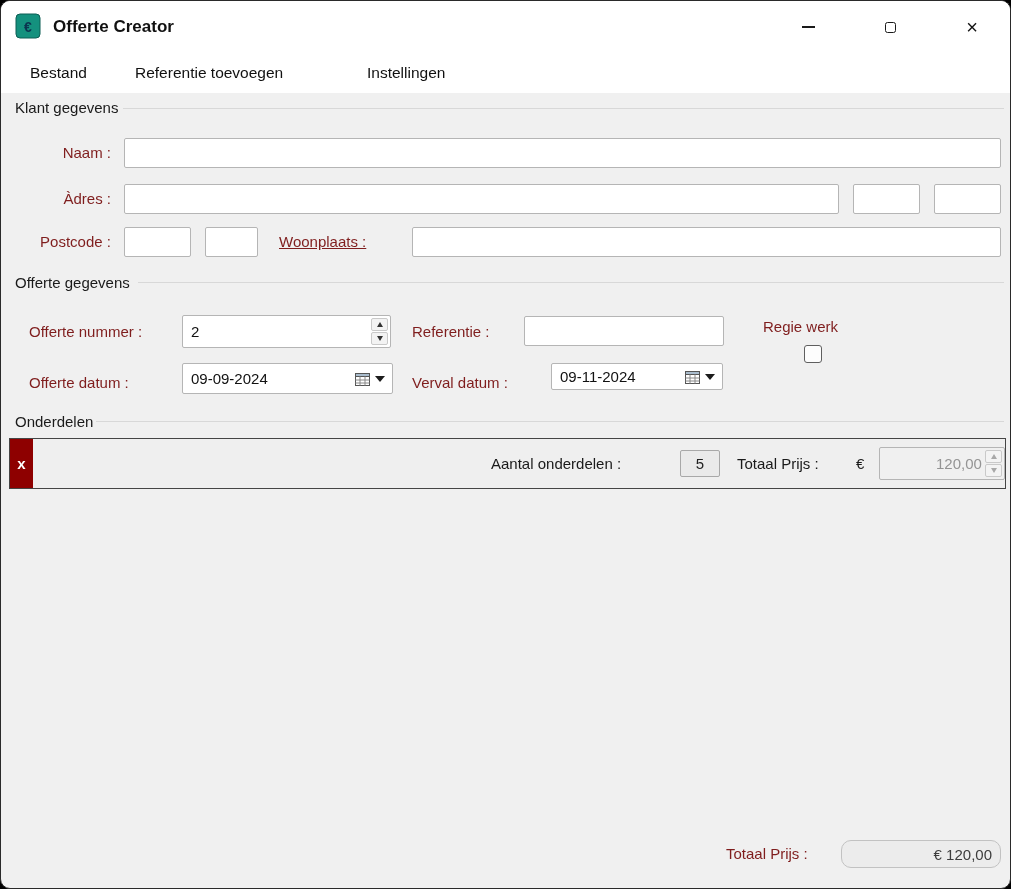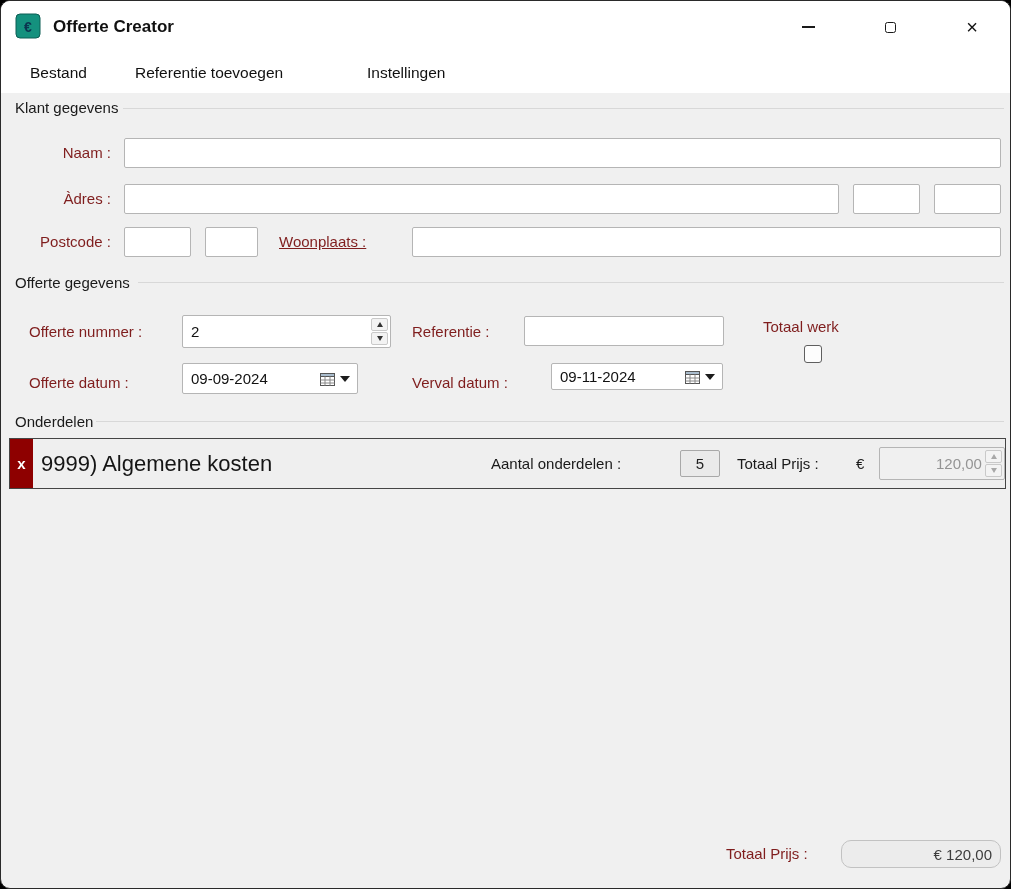--- a/index.html
+++ b/index.html
@@ -181,25 +181,25 @@
           </div>
         <div class="sb">
             <div class="tri-down"></div>
           </div>
       </div>
     </div>
 
     <div class="lbl" style="left:411px; top:314px; height:33px; line-height:33px;">Referentie :</div>
     <input class="tb" style="left: 523px; top: 315px; width: 200px; height: 30px;" value="">
 
-    <div class="lbl" style="left:762px; top:316px; height:20px; line-height:20px;">Totaal werk</div>
+    <div class="lbl" style="left:762px; top:316px; height:20px; line-height:20px;">Regie werk</div>
     <div class="checkbox" style="left:803px; top:344px;"></div>
 
     <div class="lbl" style="left:28px; top:366px; height:31px; line-height:31px;">Offerte datum :</div>
-    <div class="box" style="left:181px; top:362px; width:176px; height:31px;">
+    <div class="box" style="left:181px; top:362px; width:211px; height:31px;">
       <span class="pv">09-09-2024</span>
       <span class="cal">
         <svg width="15" height="14" viewBox="0 0 15 14">
           <rect x="0.5" y="1.5" width="14" height="12" fill="#ffffff" stroke="#555"></rect>
           <rect x="0.5" y="1.5" width="14" height="3" fill="#a9bccd" stroke="#555"></rect>
           <line x1="5" y1="4.5" x2="5" y2="13.5" stroke="#888" stroke-width="1"></line>
           <line x1="10" y1="4.5" x2="10" y2="13.5" stroke="#888" stroke-width="1"></line>
           <line x1="0.5" y1="8" x2="14.5" y2="8" stroke="#888" stroke-width="1"></line>
           <line x1="0.5" y1="11" x2="14.5" y2="11" stroke="#888" stroke-width="1"></line>
         </svg>
@@ -223,21 +223,20 @@
       <span class="dd"></span>
     </div>
   </div>
 
   <div>
     <div class="gtitle" style="left:14px; top:412px;">Onderdelen</div>
     <div class="gline" style="left:95px; right:6px; top:420px;"></div>
 
     <div class="item-row">
       <div class="remove-btn">x</div>
-      <div class="item-title">9999) Algemene kosten</div>
       <div class="row-lbl" style="left:481px;">Aantal onderdelen :</div>
       <div class="count-box">5</div>
       <div class="row-lbl" style="left:727px;">Totaal Prijs :</div>
       <div class="row-lbl" style="left:846px;">€</div>
       <div class="box disabled" style="left:869px; top:8px; width:126px; height:33px;">
         <span class="pv">120,00</span>
         <div class="spin">
           <div class="sb">
               <div class="tri-up"></div>
             </div>

